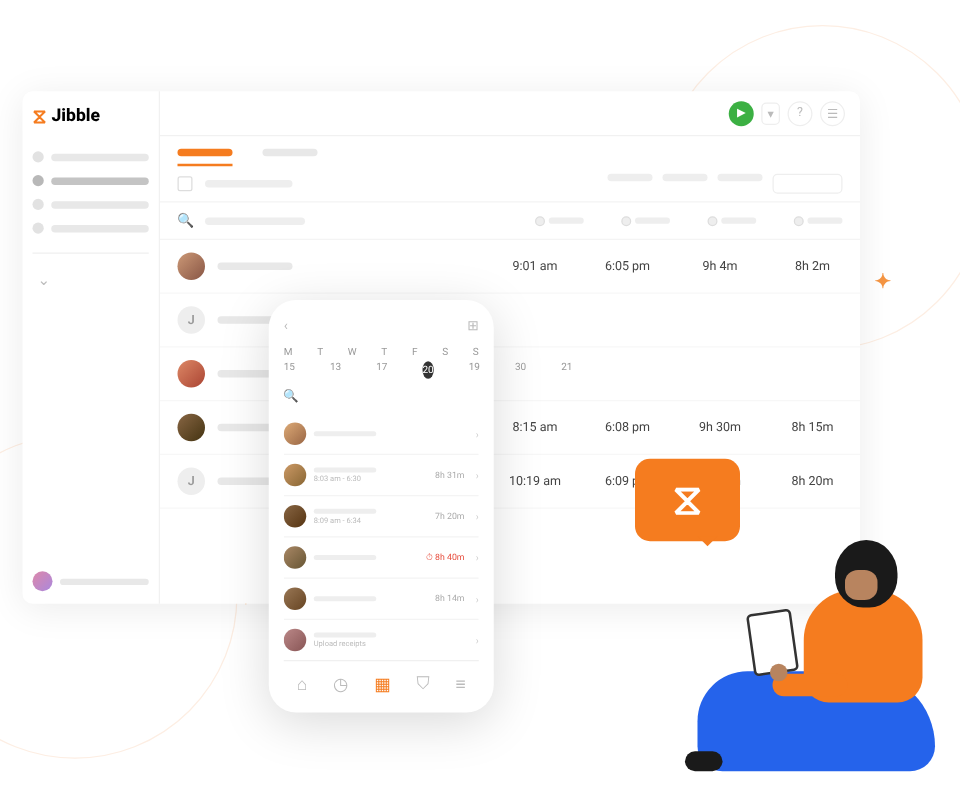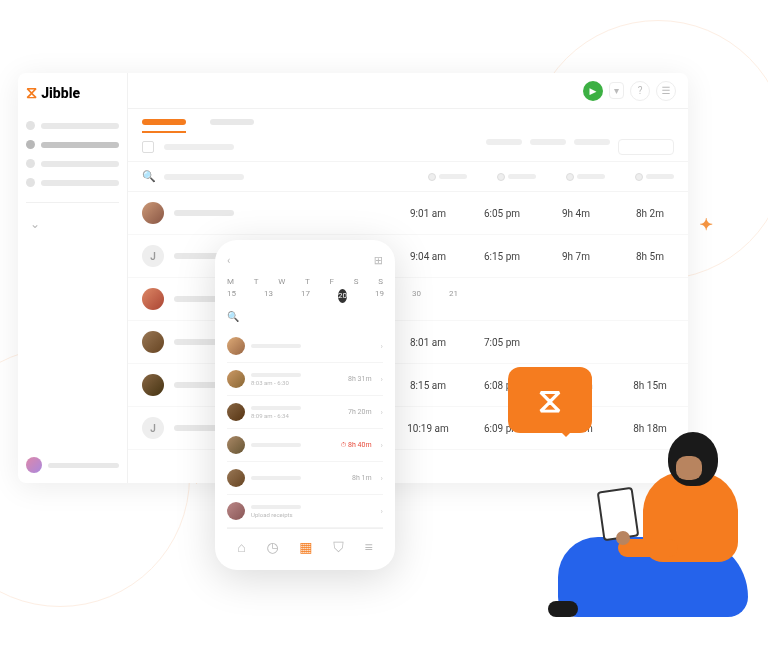--- a/index.html
+++ b/index.html
@@ -231,59 +231,43 @@
           <div class="cells">
             <div class="cell">9:01 am</div>
             <div class="cell">6:05 pm</div>
             <div class="cell">9h 4m</div>
             <div class="cell">8h 2m</div>
           </div>
         </div>
       <div class="row">
           <div class="avatar av2">J</div>
           <div class="name-bar"></div>
-          <div class="cells">
-            <div class="cell">9:04 am</div>
-            <div class="cell">6:15 pm</div>
-            <div class="cell">9h 7m</div>
-            <div class="cell">8h 5m</div>
-          </div>
         </div>
       <div class="row">
           <div class="avatar av3"></div>
           <div class="name-bar"></div>
-        </div>
-      <div class="row">
-          <div class="avatar av4"></div>
-          <div class="name-bar"></div>
-          <div class="cells">
-            <div class="cell">8:01 am</div>
-            <div class="cell">7:05 pm</div>
-            <div class="cell"></div>
-            <div class="cell"></div>
-          </div>
         </div>
       <div class="row">
           <div class="avatar av5"></div>
           <div class="name-bar"></div>
           <div class="cells">
             <div class="cell">8:15 am</div>
             <div class="cell">6:08 pm</div>
             <div class="cell">9h 30m</div>
             <div class="cell">8h 15m</div>
           </div>
         </div>
       <div class="row">
           <div class="avatar av6">J</div>
           <div class="name-bar"></div>
           <div class="cells">
             <div class="cell">10:19 am</div>
             <div class="cell">6:09 pm</div>
             <div class="cell">9h 54m</div>
-            <div class="cell">8h 18m</div>
+            <div class="cell">8h 20m</div>
           </div>
         </div>
     </div>
   </div>
 </div>
 
 <div class="phone">
   <div class="ph-head">
     <span>‹</span>
     <span>⊞</span>
@@ -343,21 +327,21 @@
           <div class="ph-pill"></div>
         </div>
         <span class="ph-dur red"><span>⏱</span> <span>8h 40m</span></span>
         <span class="ph-chev">›</span>
       </div>
     <div class="ph-row">
         <div class="ph-av pa5"></div>
         <div class="ph-info">
           <div class="ph-pill"></div>
         </div>
-        <span class="ph-dur">8h 1m</span>
+        <span class="ph-dur">8h 14m</span>
         <span class="ph-chev">›</span>
       </div>
     <div class="ph-row">
         <div class="ph-av pa6"></div>
         <div class="ph-info">
           <div class="ph-pill"></div>
           <div class="ph-sub">Upload receipts</div>
         </div>
         <span class="ph-chev">›</span>
       </div>

